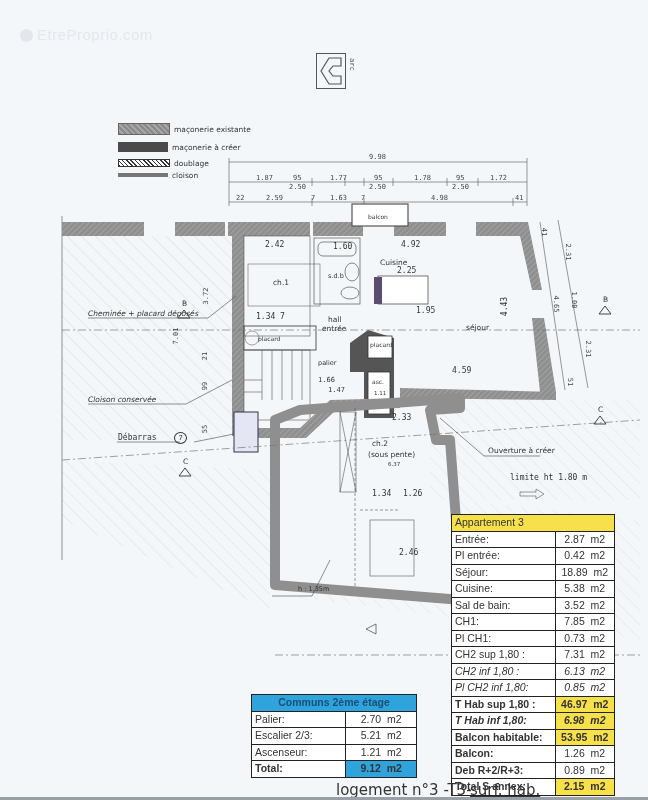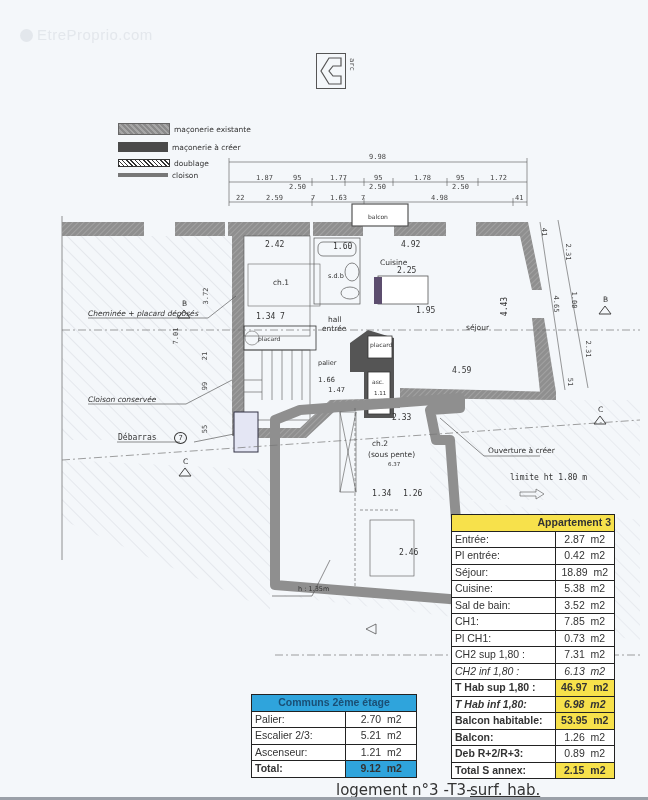--- a/index.html
+++ b/index.html
@@ -15,21 +15,21 @@
   .sw-new{background:#4a4a4a;}
   .sw-doub{height:6px;background:repeating-linear-gradient(45deg,#333 0 1px,#fff 1px 3px);border:1px solid #333;}
   .sw-clo{height:4px;background:#777;}
   .dim{font-size:7px;color:#444;font-family:"DejaVu Sans Mono",monospace;}
   .label{font-size:7.5px;color:#333;font-family:"DejaVu Sans",sans-serif;}
   .label-it{font-size:7.5px;color:#333;font-style:italic;font-family:"DejaVu Sans",sans-serif;}
   .hand{font-size:8px;color:#333;font-family:"DejaVu Sans Mono",monospace;}
   table.surf{border-collapse:collapse;font-family:"Liberation Sans",sans-serif;font-size:10.5px;color:#333;background:#fff;}
   table.surf td{border:1.5px solid #222;padding:0 3px;height:15.5px;line-height:15.5px;}
   table.surf td.v{text-align:center;}
-  .hdr-yellow{background:#f7e14b;font-weight:bold;text-align:right;color:#333;}
+  .hdr-yellow{background:#f7e14b;font-weight:normal;text-align:left;color:#333;}
   .hdr-blue{background:#2fa4dc;font-weight:bold;text-align:center;color:#1a4f75;}
   .yel{background:#f7e14b;}
   .blu{background:#2fa4dc;}
   .b{font-weight:bold;}
   .i{font-style:italic;}
   .footer-text{font-family:"DejaVu Sans",sans-serif;font-size:15px;color:#333;}
 </style>
 </head>
 <body>
 
@@ -294,20 +294,24 @@
         <td class="v"><span>0.73</span>&nbsp; <span>m2</span></td>
       </tr>
   <tr>
         <td>CH2 sup 1,80 :</td>
         <td class="v"><span>7.31</span>&nbsp; <span>m2</span></td>
       </tr>
   <tr class="i">
         <td>CH2 inf 1,80 :</td>
         <td class="v"><span>6.13</span>&nbsp; <span>m2</span></td>
       </tr>
+  <tr class="i">
+        <td>Pl CH2 inf 1,80:</td>
+        <td class="v"><span>0.85</span>&nbsp; <span>m2</span></td>
+      </tr>
   <tr class="b">
         <td>T Hab sup 1,80 :</td>
         <td class="v yel"><span>46.97</span>&nbsp; <span>m2</span></td>
       </tr>
   <tr class="b i">
         <td>T Hab inf 1,80:</td>
         <td class="v yel"><span>6.98</span>&nbsp; <span>m2</span></td>
       </tr>
   <tr class="b">
         <td>Balcon habitable:</td>

